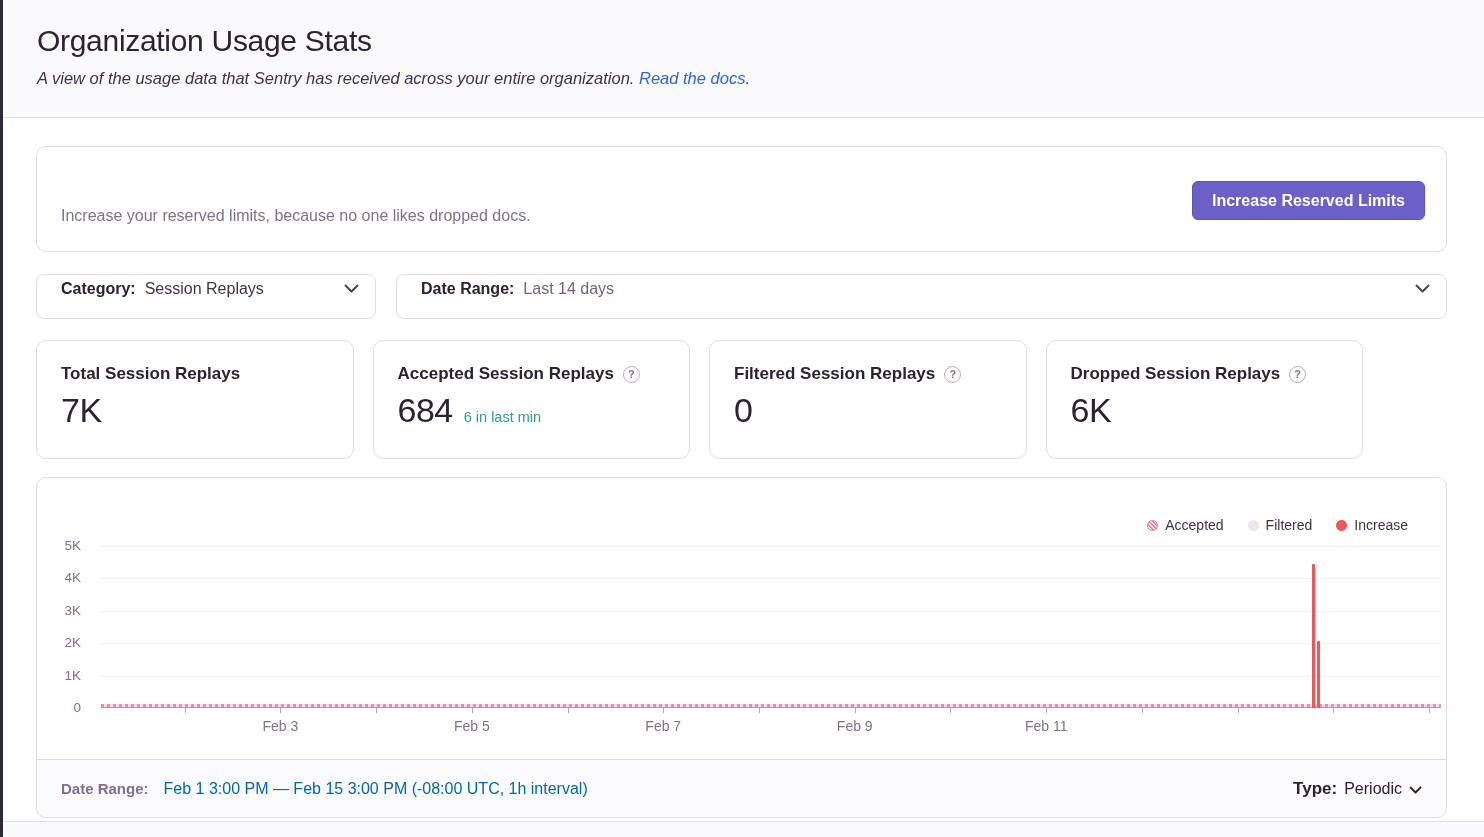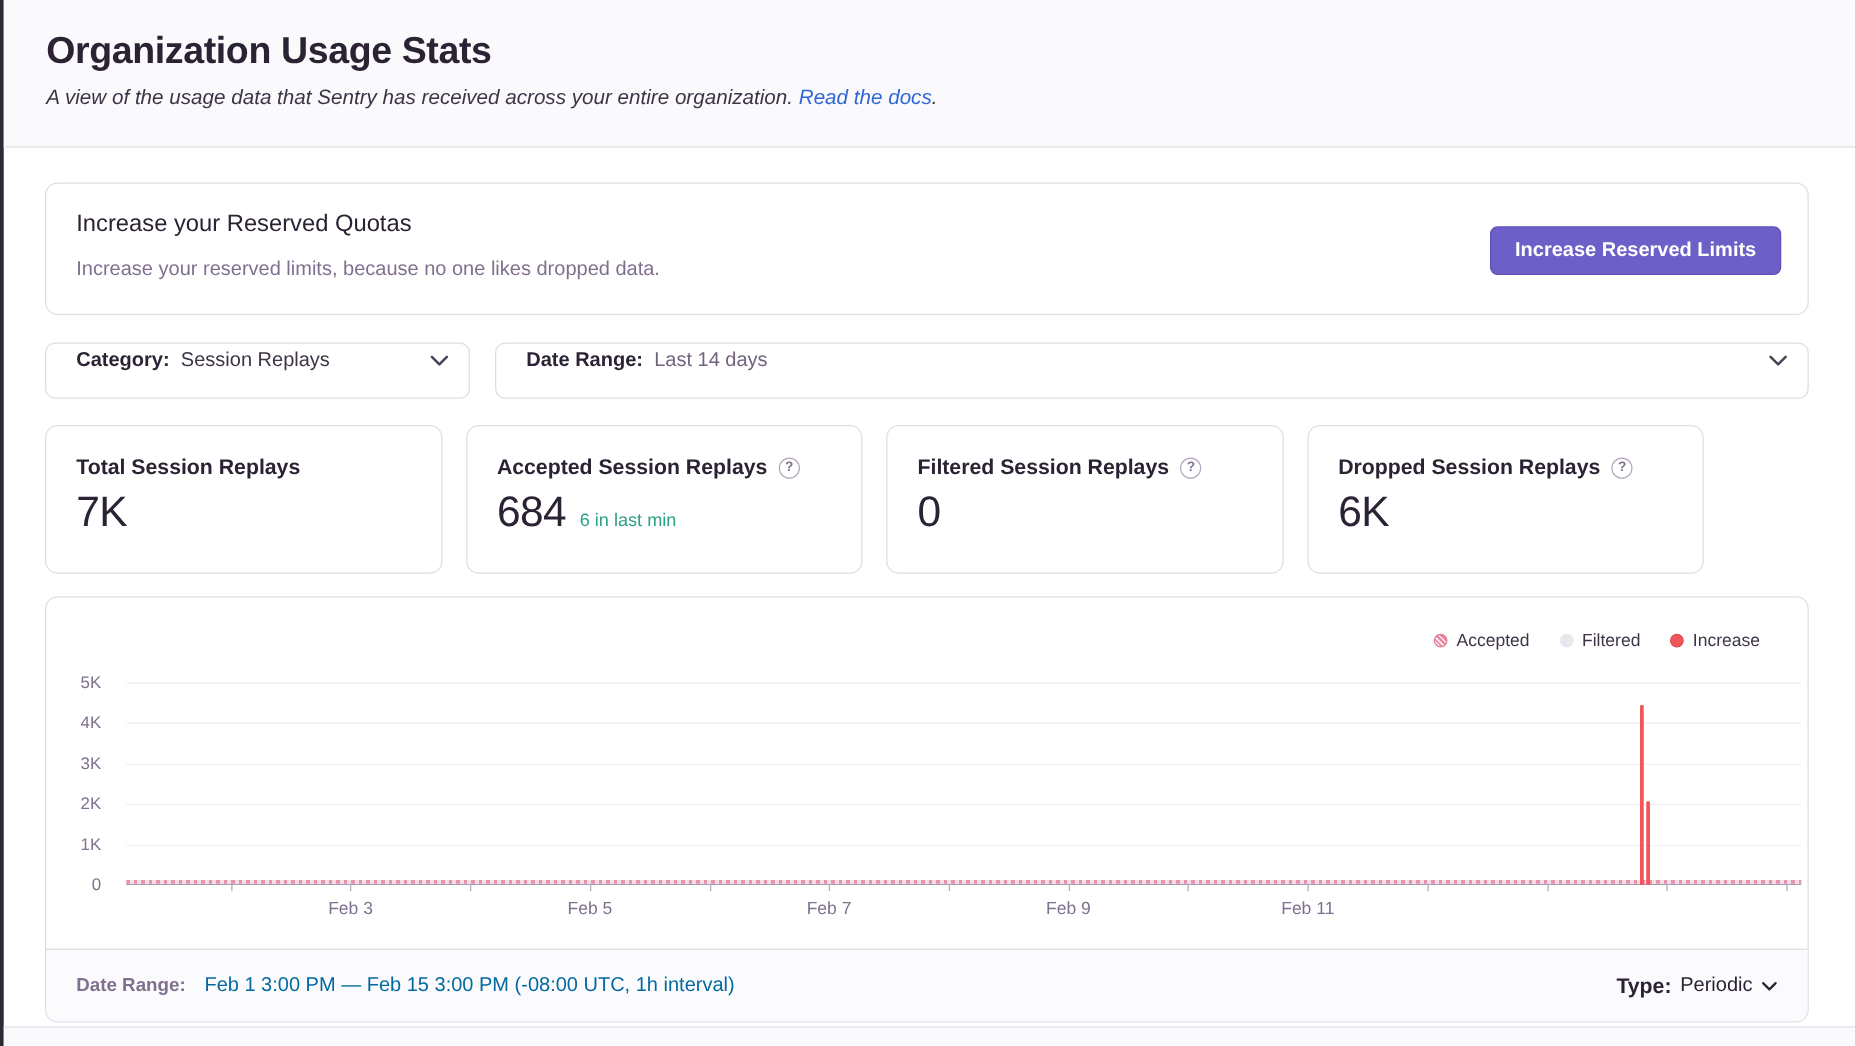--- a/index.html
+++ b/index.html
@@ -4,21 +4,21 @@
 <style>
   * { margin:0; padding:0; box-sizing:border-box; }
   html,body { background:#fff; }
   body { font-family:"Liberation Sans","DejaVu Sans",sans-serif; color:#2b2233; }
   .screen { position:relative; width:1484px; height:837px; background:#fff; overflow:hidden; }
 
   .sidebar-edge { position:absolute; left:0; top:0; width:3px; height:100%; background:#2f2936; }
 
   
   .page-header { position:absolute; left:3px; right:0; top:0; height:118px; background:#faf9fb; border-bottom:1px solid #e3dfe8; padding:24px 0 0 34px; }
-  .page-title { font-size:30px; font-weight:700; color:#2b2233; letter-spacing:-.3px; }
+  .page-title { font-size:30px; font-weight:400; color:#2b2233; letter-spacing:-.3px; }
   .page-subtitle { margin-top:11px; font-size:16.5px; color:#3e3446;font-style:italic; }
   .docs-link { color:#3166d6; text-decoration:none; cursor:pointer; }
 
   .card { position:absolute; background:#fff; border:1px solid #e0dce5; border-radius:10px; }
 
   
   .quota-banner { left:36px; top:146px; width:1411px; height:106px; }
   .quota-title { position:absolute; left:24px; top:22px; font-size:19px; color:#2b2233; }
   .quota-desc { position:absolute; left:24px; top:60px; font-size:16px; color:#80708f; }
   .quota-btn { position:absolute; right:21px; top:34px; height:39px; padding:0 19px; background:#6c5fc7; color:#fff; font-size:16px; font-weight:700; border:1px solid #5e51b8; border-radius:6px; display:flex; align-items:center; cursor:pointer; font-family:inherit; }
@@ -37,21 +37,21 @@
   .stat-card { flex:1; background:#fff; border:1px solid #e0dce5; border-radius:10px; padding:23px 24px 0 24px; }
   .stat-title-row { display:flex; align-items:center; gap:9px; }
   .stat-title { font-size:17px; font-weight:700; color:#2b2233; }
   .help-icon { width:17px; height:17px; border:1.5px solid #b5a8c0; border-radius:50%; display:inline-flex; align-items:center; justify-content:center; font-size:11px; font-weight:700; color:#80708f; cursor:pointer; flex:none; }
   .stat-value-row { margin-top:7px; display:flex; align-items:baseline; }
   .stat-value { font-size:34px; font-weight:500; color:#2b2233; letter-spacing:-.5px; }
   .stat-trend { margin-left:11px; font-size:14.5px; color:#2ba185; }
 
   
   .chart-card { left:36px; top:477px; width:1411px; height:341px; }
-  .chart-legend { position:absolute; top:26px; right:38px; display:flex; gap:24px; font-size:14px; color:#3e3446; }
+  .chart-legend { position:absolute; top:39px; right:38px; display:flex; gap:24px; font-size:14px; color:#3e3446; }
   .legend-item { display:flex; align-items:center; gap:7px; cursor:pointer; }
   .legend-dot { width:11px; height:11px; border-radius:50%; }
   .legend-dot.accepted { background:repeating-linear-gradient(45deg,#e8879f 0 1.5px,#f9e4ea 1.5px 3px); border:1px solid #dd7b95; }
   .legend-dot.filtered { background:#e9e6ed; }
   .legend-dot.dropped { background:#f0565a; border:1px solid #e14950; }
 
   .chart-y-axis { position:absolute; left:0; top:68px; width:56px; height:162px; }
   .y-tick-label { position:absolute; right:12px; width:44px; text-align:right; font-size:13.5px; color:#80708f; }
   .chart-plot { position:absolute; left:64px; top:68px; width:1340px; height:162px; border-bottom:1px solid #a59cb1; }
   .gridline { position:absolute; left:0; right:0; height:1px; background:#f1eef5; }
@@ -78,22 +78,21 @@
   <div class="sidebar-edge"></div>
 
   <div class="page-header">
     <div class="page-title">Organization Usage Stats</div>
     <div class="page-subtitle">
       <span>A view of the usage data that Sentry has received across your entire organization. </span><a class="docs-link">Read the docs</a><span>.</span>
     </div>
   </div>
 
   <div class="card quota-banner">
-    <div class="quota-title">Increase your Reserved Quotas</div>
-    <div class="quota-desc">Increase your reserved limits, because no one likes dropped data.</div>
+    <div class="quota-desc">Increase your reserved limits, because no one likes dropped docs.</div>
     <button class="quota-btn">Increase Reserved Limits</button>
   </div>
 
   <div class="select select-category">
     <span class="select-label">Category:</span>
     <span class="select-value">Session Replays</span>
     <span class="chev">
       <svg width="15" height="9" viewBox="0 0 15 9">
           <path d="M1.5 1.5l6 6 6-6" fill="none" stroke="#4a4458" stroke-width="2" stroke-linecap="round" stroke-linejoin="round"></path>
         </svg>

